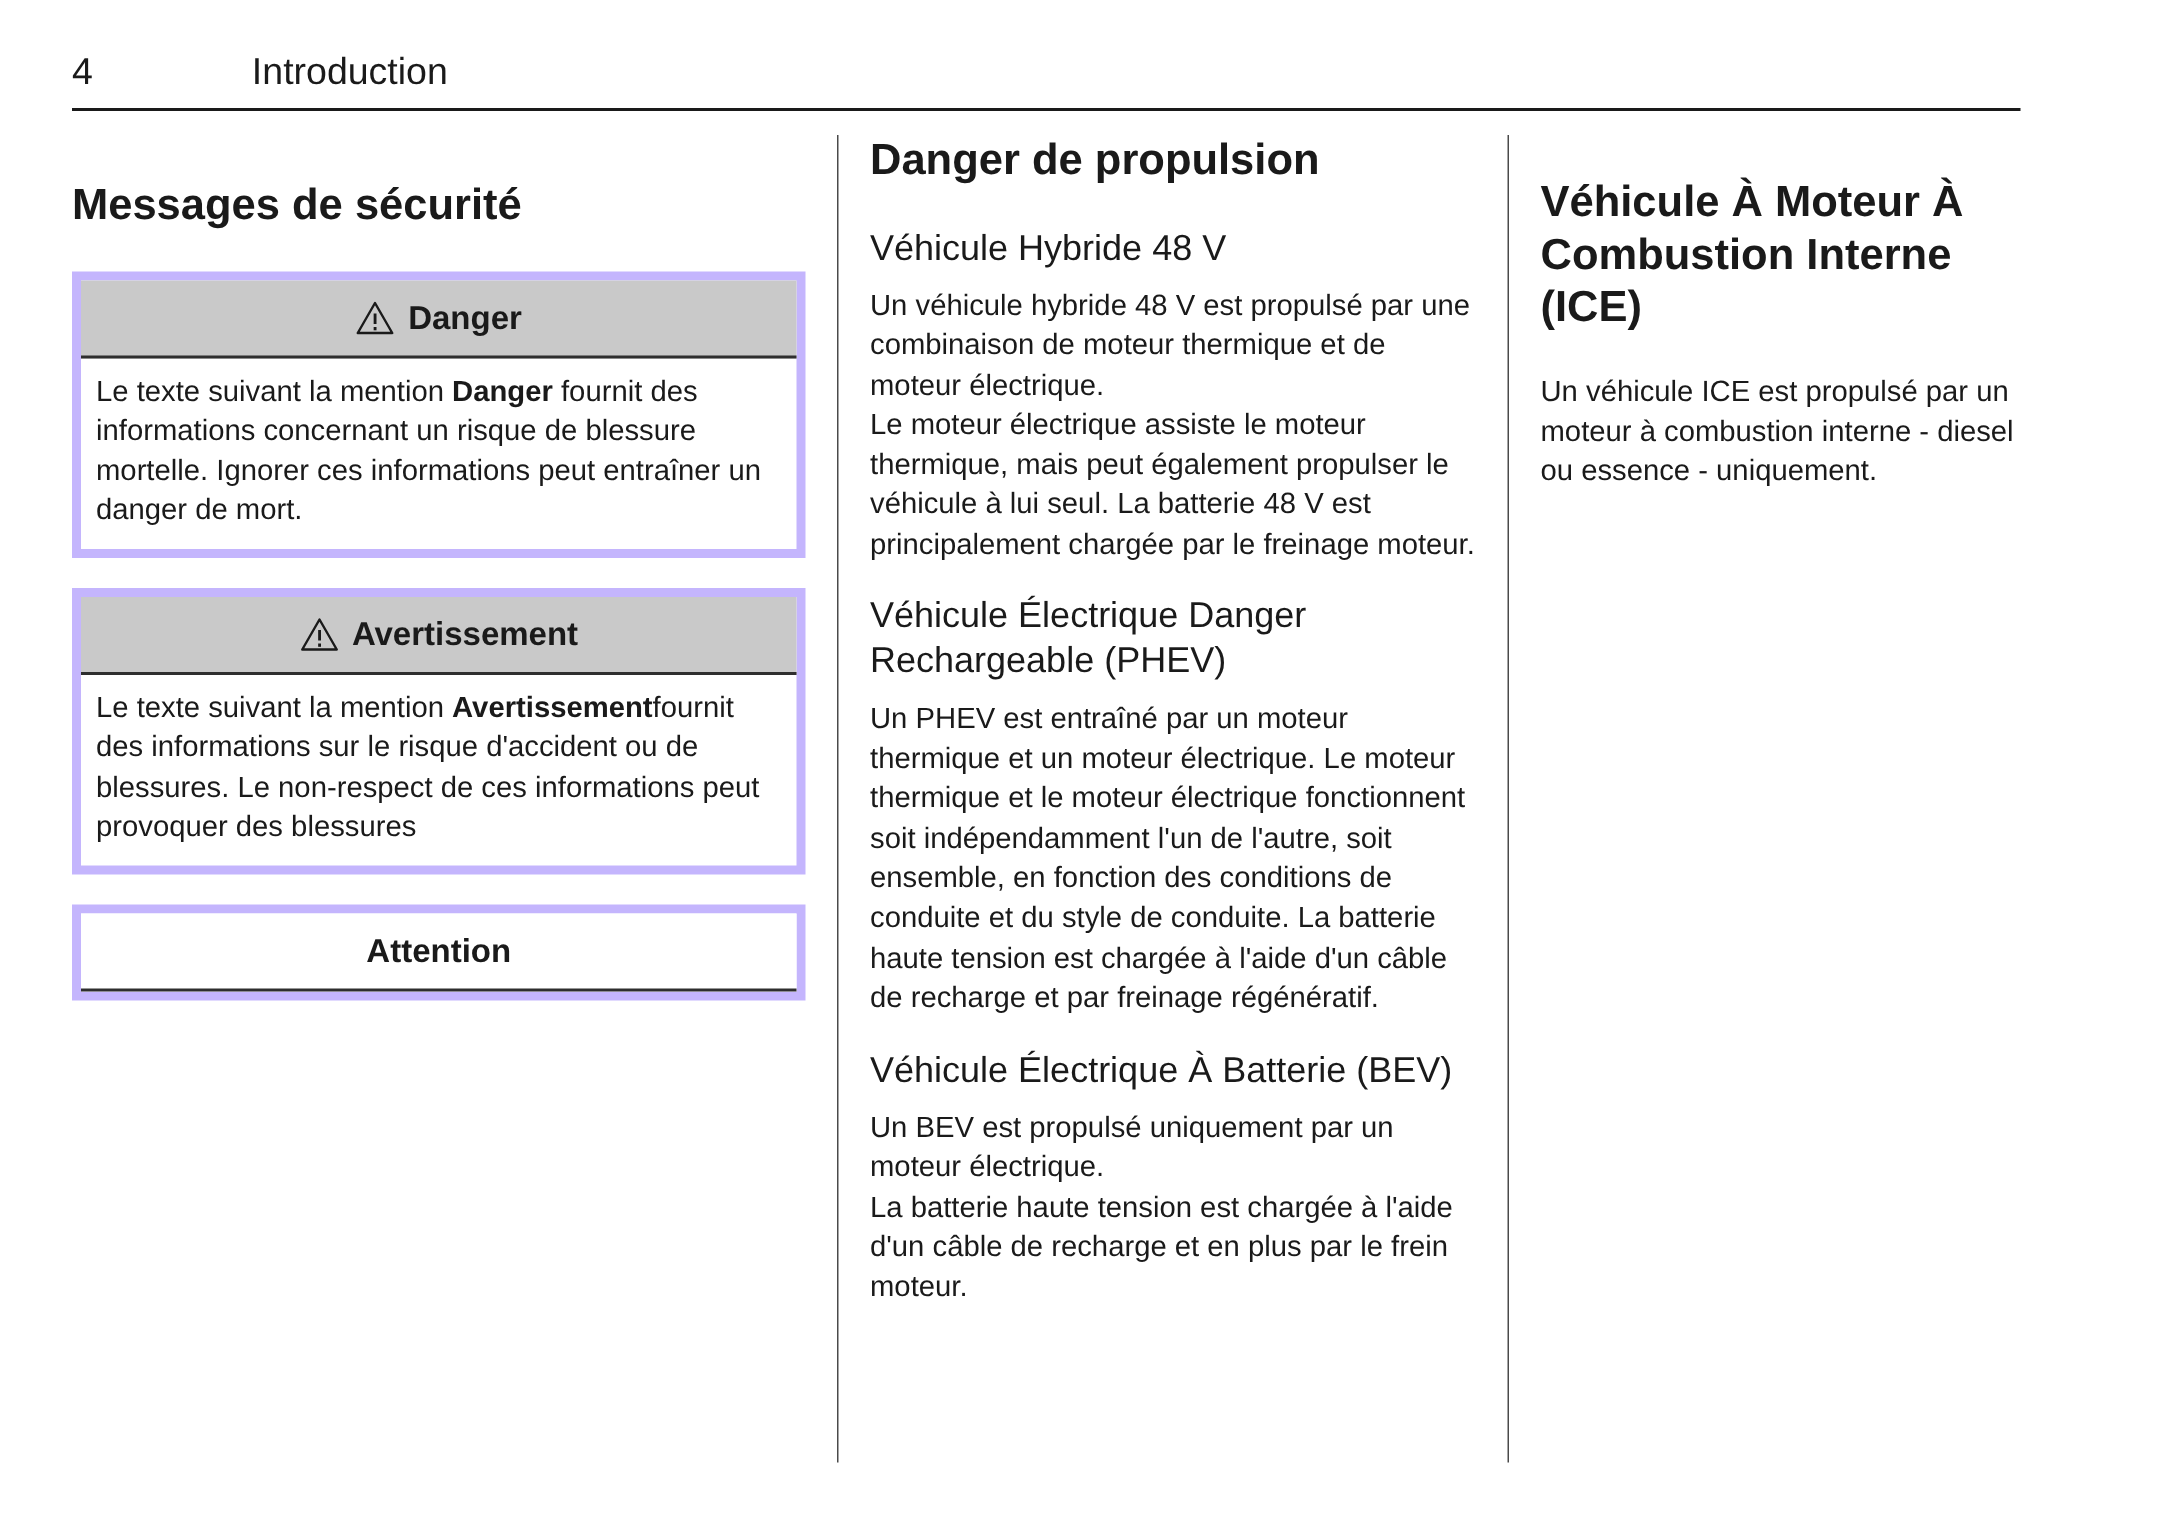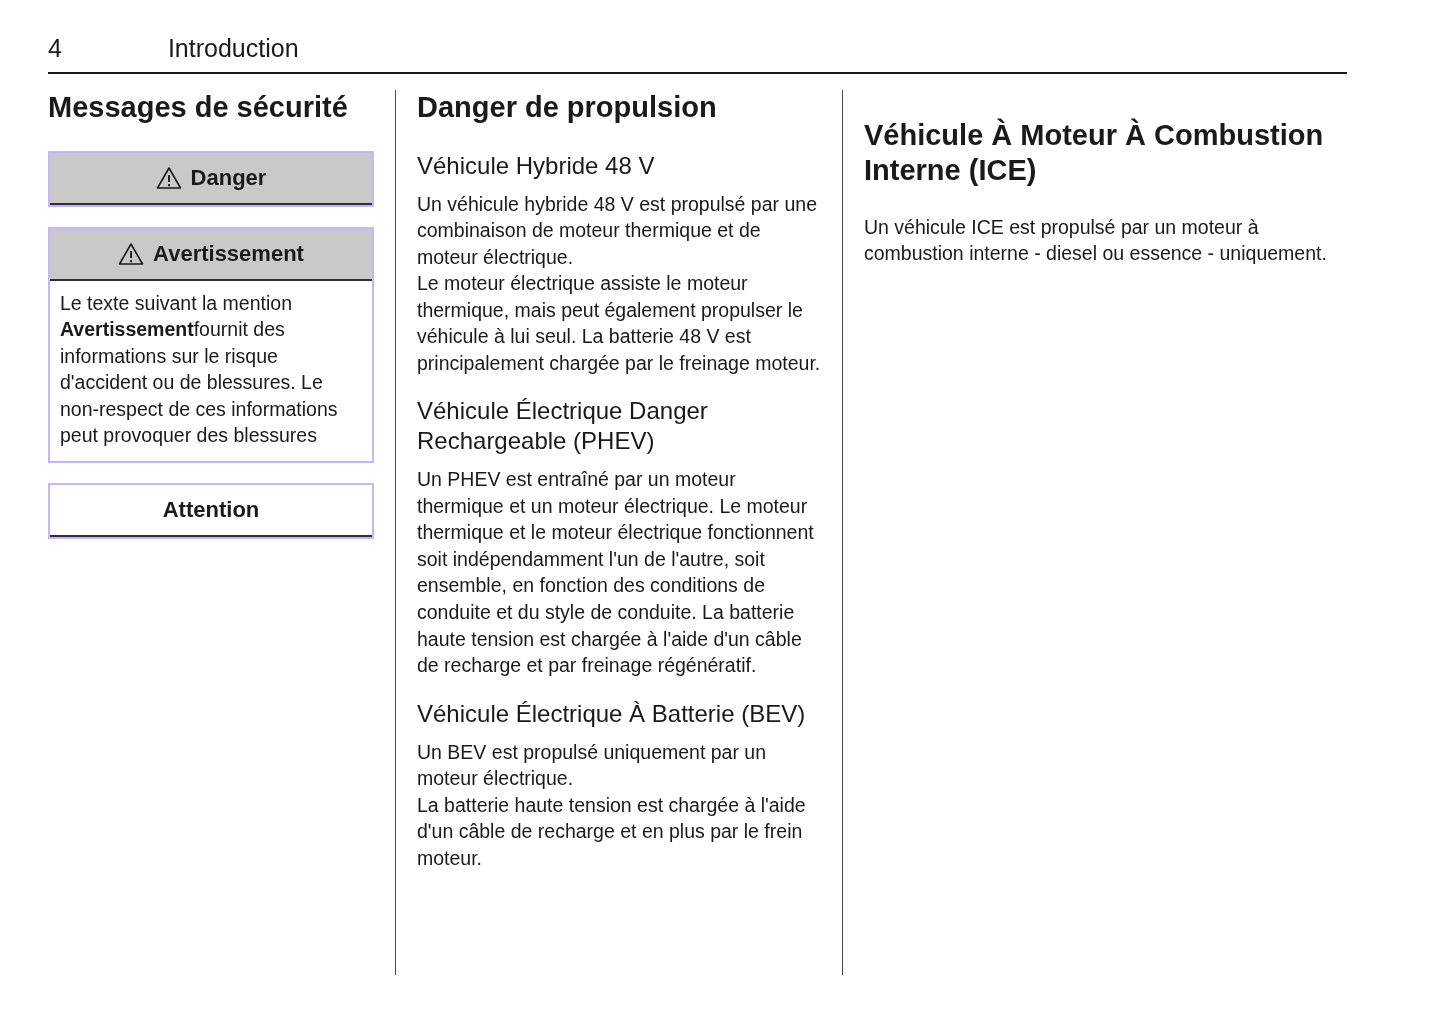--- a/index.html
+++ b/index.html
@@ -23,21 +23,21 @@
     border:0;border-top:2px solid #1a1a1a;
     margin:9px 98px 0 48px;
   }
   
   .columns{
     display:flex;
     align-items:flex-start;
     padding:16px 100px 0 48px;
   }
   .col{box-sizing:border-box;}
-  .col1{width:326px;}
+  .col1{width:489px;margin-top:30px;}
   .col2{width:404px;}
   .col3{flex:1;margin-top:28px;}
   .vdiv{
     width:1px;
     height:885px;
     background:#4a4a4a;
     margin:0 21px;
     flex:0 0 1px;
   }
   
@@ -51,21 +51,21 @@
     line-height:1.25;
     margin:20px 0 10px 0;
   }
   .sub-heading.first{margin-top:16px;}
   .body-text{
     font-size:19.5px;line-height:1.36;
     margin:0;
   }
   
   .safety-box{
-    border:2px solid #c4b5fd;
+    border:6px solid #c4b5fd;
     margin-bottom:20px;
   }
   .box-header{
     display:flex;align-items:center;justify-content:center;
     gap:9px;
     background:#c9c9c9;
     border-bottom:2px solid #2e2e2e;
     padding:12px 8px;
     font-size:22px;font-weight:700;
   }
@@ -96,20 +96,22 @@
       <div class="safety-box">
         <div class="box-header">
           <span>
             <svg class="warn-svg" width="26" height="24" viewBox="0 0 26 24">
               <path d="M13 2 L24.5 22 L1.5 22 Z" fill="none" stroke="#1a1a1a" stroke-width="1.6" stroke-linejoin="round"></path>
               <rect x="12.1" y="9" width="1.9" height="7" fill="#1a1a1a"></rect>
               <rect x="12.1" y="18" width="1.9" height="2.2" fill="#1a1a1a"></rect>
             </svg>
           </span>
           <span>Danger</span>
+        </div>
+        <div class="box-body"><span>Le texte suivant la mention </span><span class="term">Danger</span><span> fournit des informations concernant un risque de blessure mortelle. Ignorer ces informations peut entraîner un danger de mort.</span>
         </div>
       </div>
 
       <div class="safety-box">
         <div class="box-header">
           <span>
             <svg class="warn-svg" width="26" height="24" viewBox="0 0 26 24">
               <path d="M13 2 L24.5 22 L1.5 22 Z" fill="none" stroke="#1a1a1a" stroke-width="1.6" stroke-linejoin="round"></path>
               <rect x="12.1" y="9" width="1.9" height="7" fill="#1a1a1a"></rect>
               <rect x="12.1" y="18" width="1.9" height="2.2" fill="#1a1a1a"></rect>

